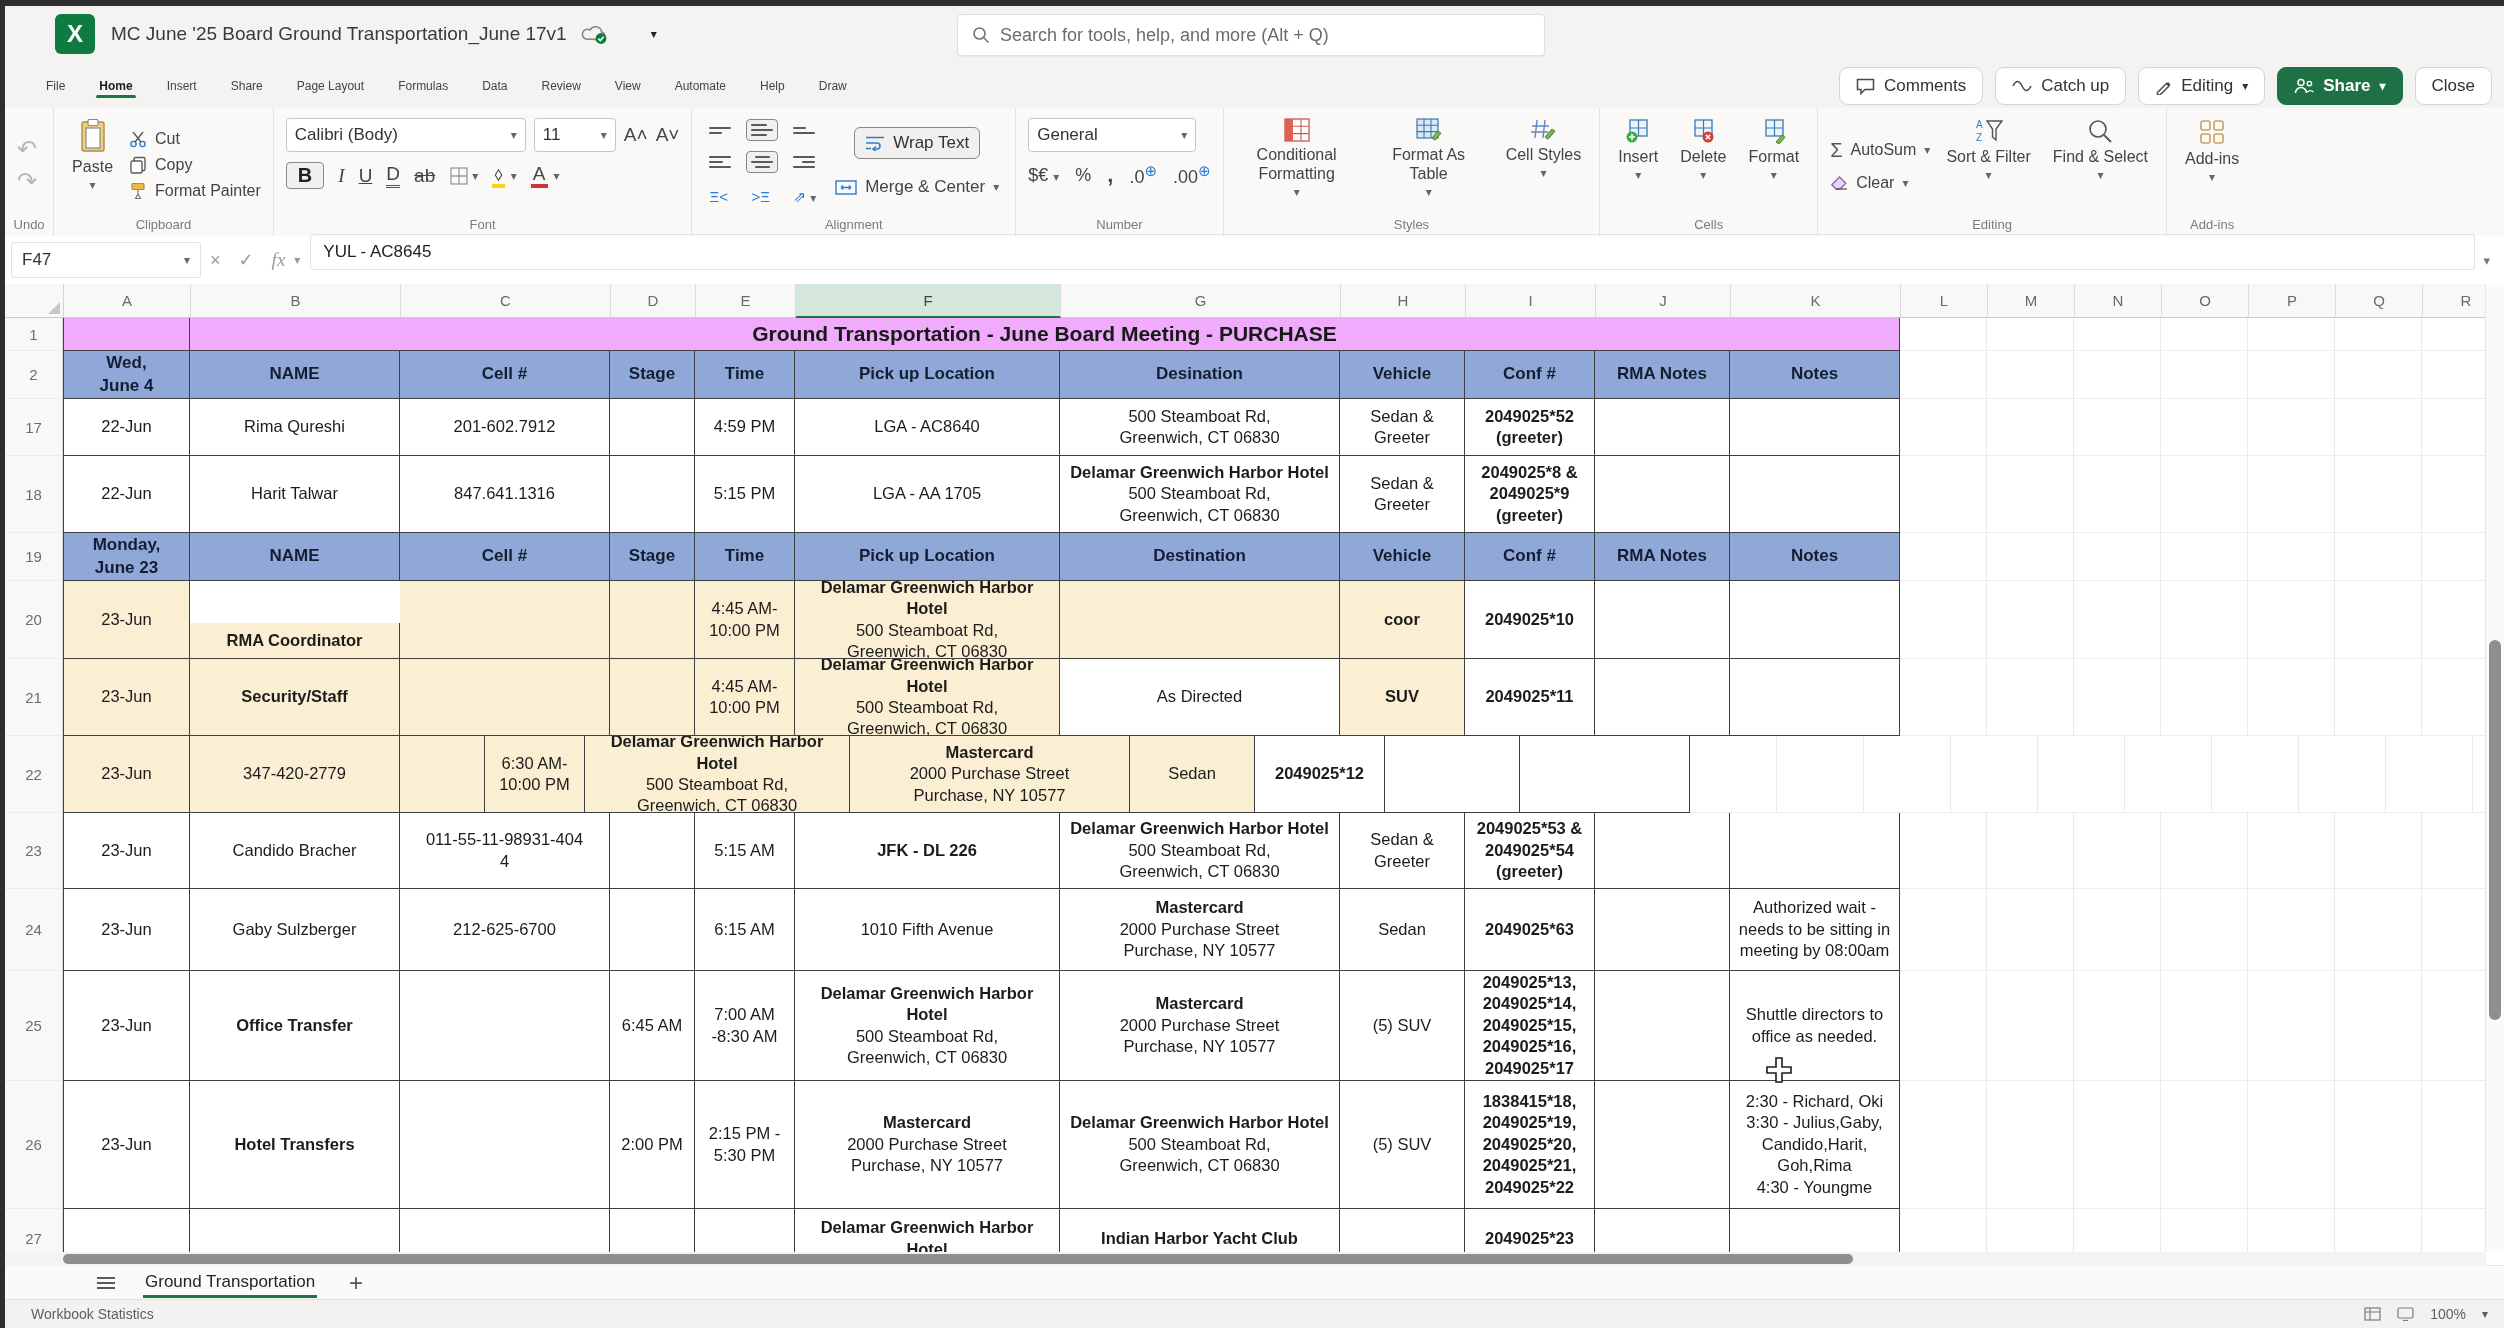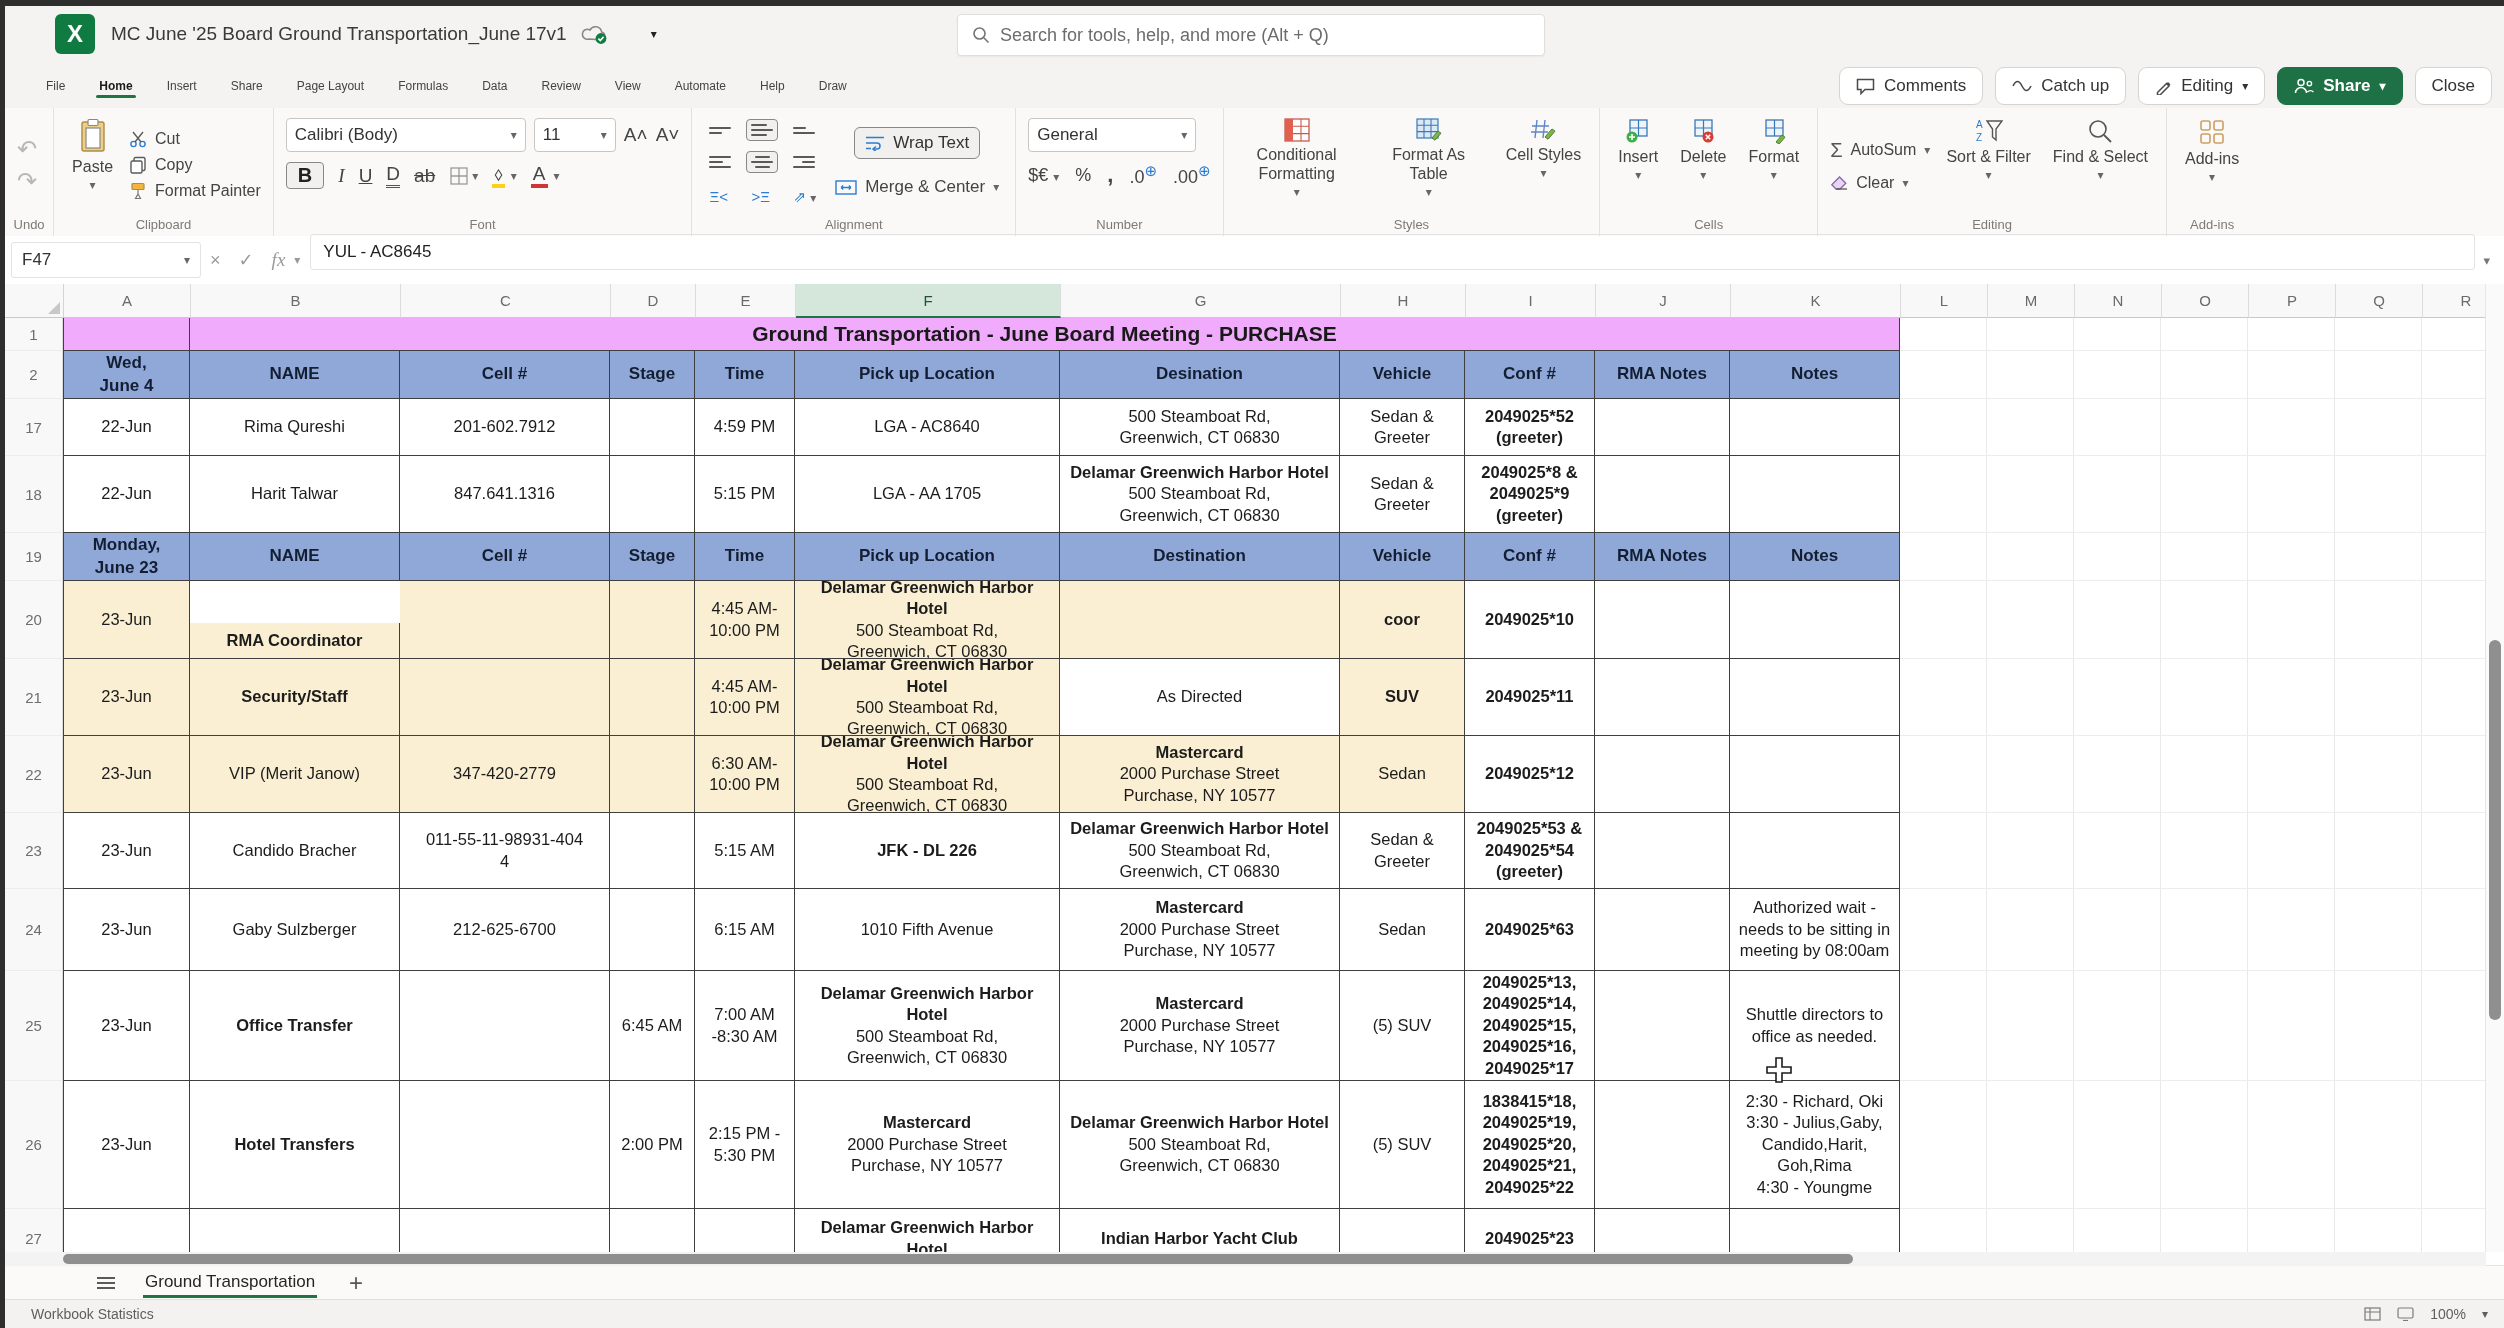--- a/index.html
+++ b/index.html
@@ -623,21 +623,20 @@
         <div class="cell" style="width: 280px;"><span>As Directed</span></div>
         <div class="cell cream b" style="width: 125px;"><span>SUV</span></div>
         <div class="cell b" style="width: 130px;"><span>2049025*11</span></div>
         <div class="cell" style="width: 135px;"><span></span></div>
         <div class="cell" style="width: 170px;"><span></span></div>
         <div class="filler"></div>
       </div>
       <div class="grow" style="height: 77px;">
         <div class="gut">22</div>
         <div class="cell first cream" style="width: 127px;"><span>23-Jun</span></div>
-        <div class="cell cream" style="width: 210px;"><span>VIP (Merit Janow)</span></div>
         <div class="cell cream" style="width: 210px;"><span>347-420-2779</span></div>
         <div class="cell cream" style="width: 85px;"><span></span></div>
         <div class="cell cream" style="width: 100px;"><span>6:30 AM-</span><span>10:00 PM</span></div>
         <div class="cell cream" style="width: 265px;"><span style="font-weight: bold;">Delamar Greenwich Harbor Hotel</span><span>500 Steamboat Rd,</span><span>Greenwich, CT 06830</span></div>
         <div class="cell cream" style="width: 280px;"><span style="font-weight: bold;">Mastercard</span><span>2000 Purchase Street</span><span>Purchase, NY 10577</span></div>
         <div class="cell cream" style="width: 125px;"><span>Sedan</span></div>
         <div class="cell b" style="width: 130px;"><span>2049025*12</span></div>
         <div class="cell" style="width: 135px;"><span></span></div>
         <div class="cell" style="width: 170px;"><span></span></div>
         <div class="filler"></div>

